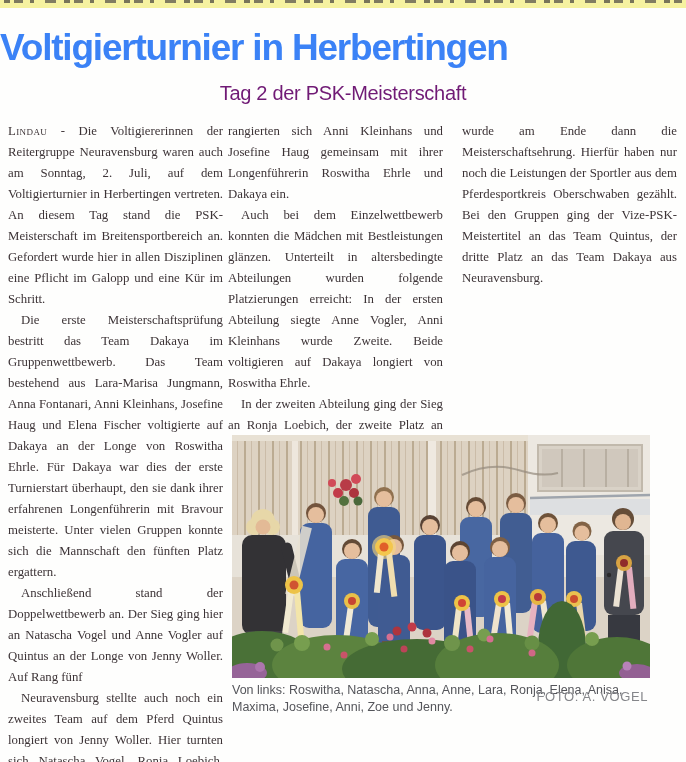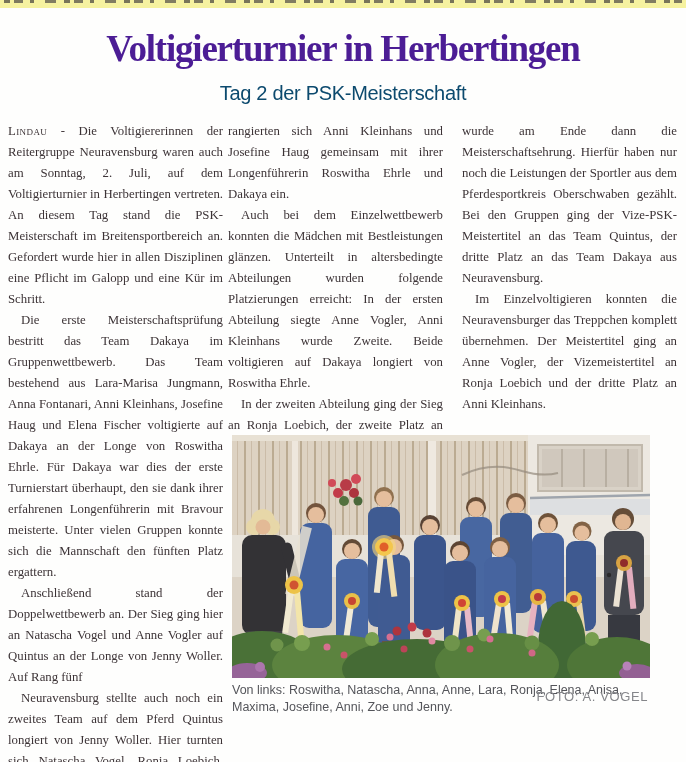--- a/index.html
+++ b/index.html
@@ -22,31 +22,30 @@
     background:repeating-linear-gradient(90deg,
       #4e4b42 0 6px, transparent 6px 10px,
       #55524a 10px 19px, transparent 19px 26px,
       #4e4b42 26px 30px, transparent 30px 41px,
       #5a564c 41px 52px, transparent 52px 60px);
     opacity:.75;
   }
 
   .title {
     position:absolute; top:27px; left:0; width:100%;
-    text-align:center;
-    font-family:Liberation Serif, serif;
+    font-family:Liberation Sans, sans-serif;
     font-weight:bold; font-size:37px; letter-spacing:-1.2px;
-    color:#4c1d95;
+    color:#3b82f6;
   }
   .subtitle {
     position:absolute; top:82px; left:0; width:100%;
     text-align:center;
     font-family:"Liberation Sans", sans-serif;
     font-weight:normal; font-size:20px; letter-spacing:-0.3px;
-    color:#0c4a6e;
+    color:#701a75;
   }
 
   .col {
     position:absolute; top:121px; width:215px;
     font-size:12.8px; line-height:21px;
     text-align:justify; text-justify:inter-word;
     color:#3c3336;
     hyphens:auto; -webkit-hyphens:auto;
   }
   .col1 { left:8px; }
@@ -91,21 +90,20 @@
   </div>
 
   <div class="col col2">
     <p class="first">rangierten sich Anni Kleinhans und Josefine Haug gemeinsam mit ihrer Longenführerin Roswitha Ehrle und Dakaya ein.</p>
     <p>Auch bei dem Einzelwettbewerb konnten die Mädchen mit Bestleistungen glänzen. Unterteilt in altersbedingte Abteilungen wurden folgende Platzierungen erreicht: In der ersten Abteilung siegte Anne Vogler, Anni Kleinhans wurde Zweite. Beide voltigieren auf Dakaya longiert von Roswitha Ehrle.</p>
     <p>In der zweiten Abteilung ging der Sieg an Ronja Loebich, der zweite Platz an Natascha Vogel, wobei beide auf Quintus gemeinsam mit Longenführerin Jenny Woller voltigierten. Spannend</p>
   </div>
 
   <div class="col col3">
     <p class="first">wurde am Ende dann die Meisterschaftsehrung. Hierfür haben nur noch die Leistungen der Sportler aus dem Pferdesportkreis Oberschwaben gezählt. Bei den Gruppen ging der Vize-PSK-Meistertitel an das Team Quintus, der dritte Platz an das Team Dakaya aus Neuravensburg.</p>
-    <p>Im Einzelvoltigieren konnten die Neuravensburger das Treppchen komplett übernehmen. Der Meistertitel ging an Anne Vogler, der Vizemeistertitel an Ronja Loebich und der dritte Platz an Anni Kleinhans.</p>
   </div>
 
   <div class="photo-wrap">
     <svg width="418" height="243" viewBox="0 0 418 243" xmlns="http://www.w3.org/2000/svg">
       <defs>
         <pattern id="planks" width="14" height="118" patternUnits="userSpaceOnUse">
           <rect width="14" height="118" fill="#ddd2c2"></rect>
           <rect x="12" width="2" height="118" fill="#b9a88f"></rect>
           <rect x="5" width="1" height="118" fill="#cabba6"></rect>
         </pattern>

